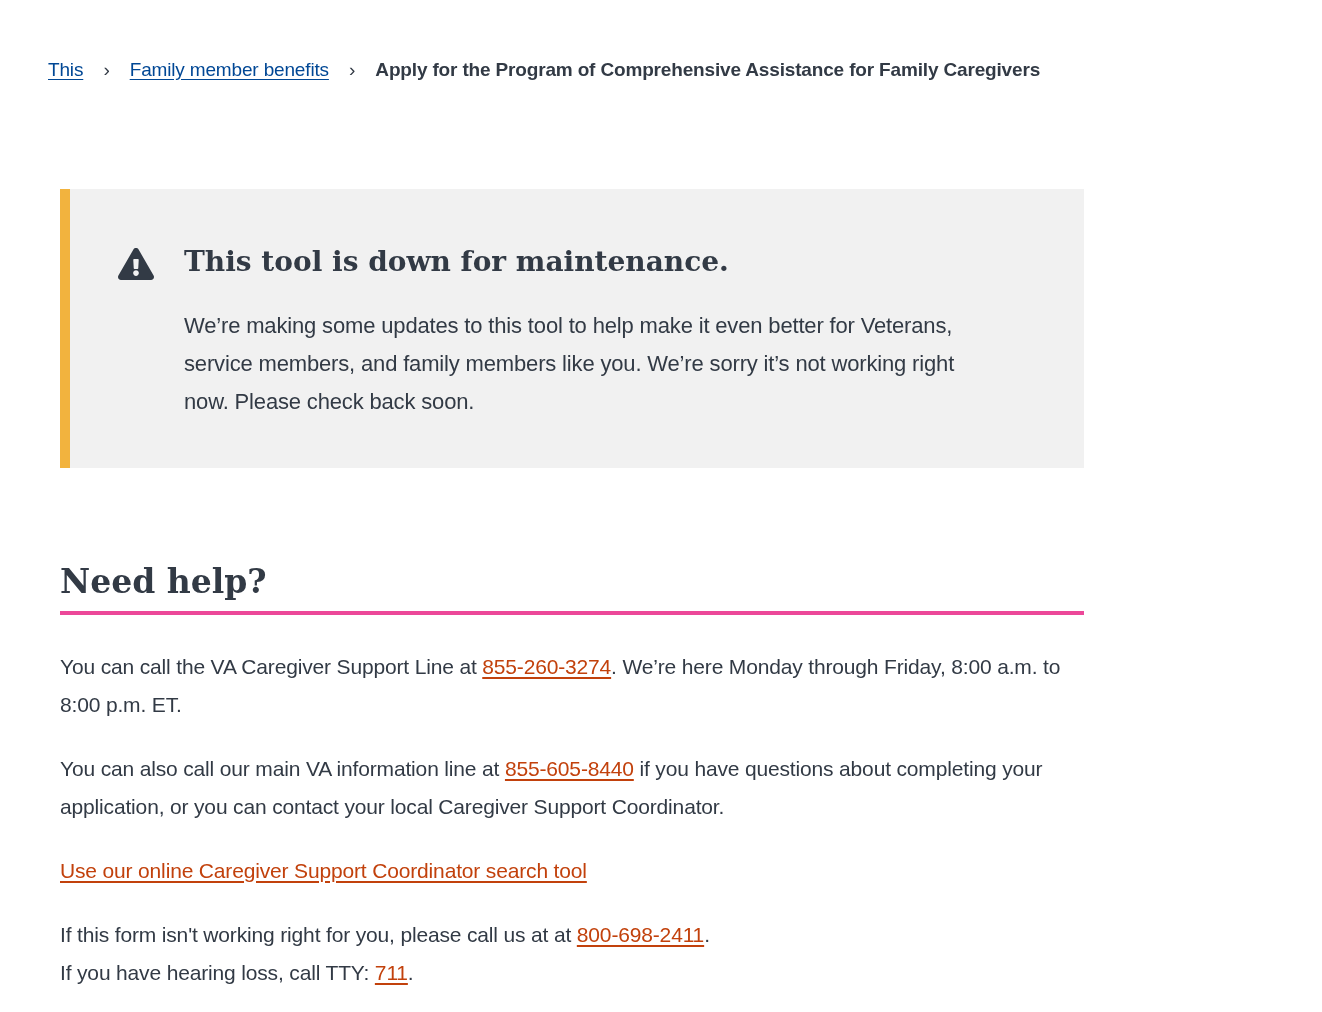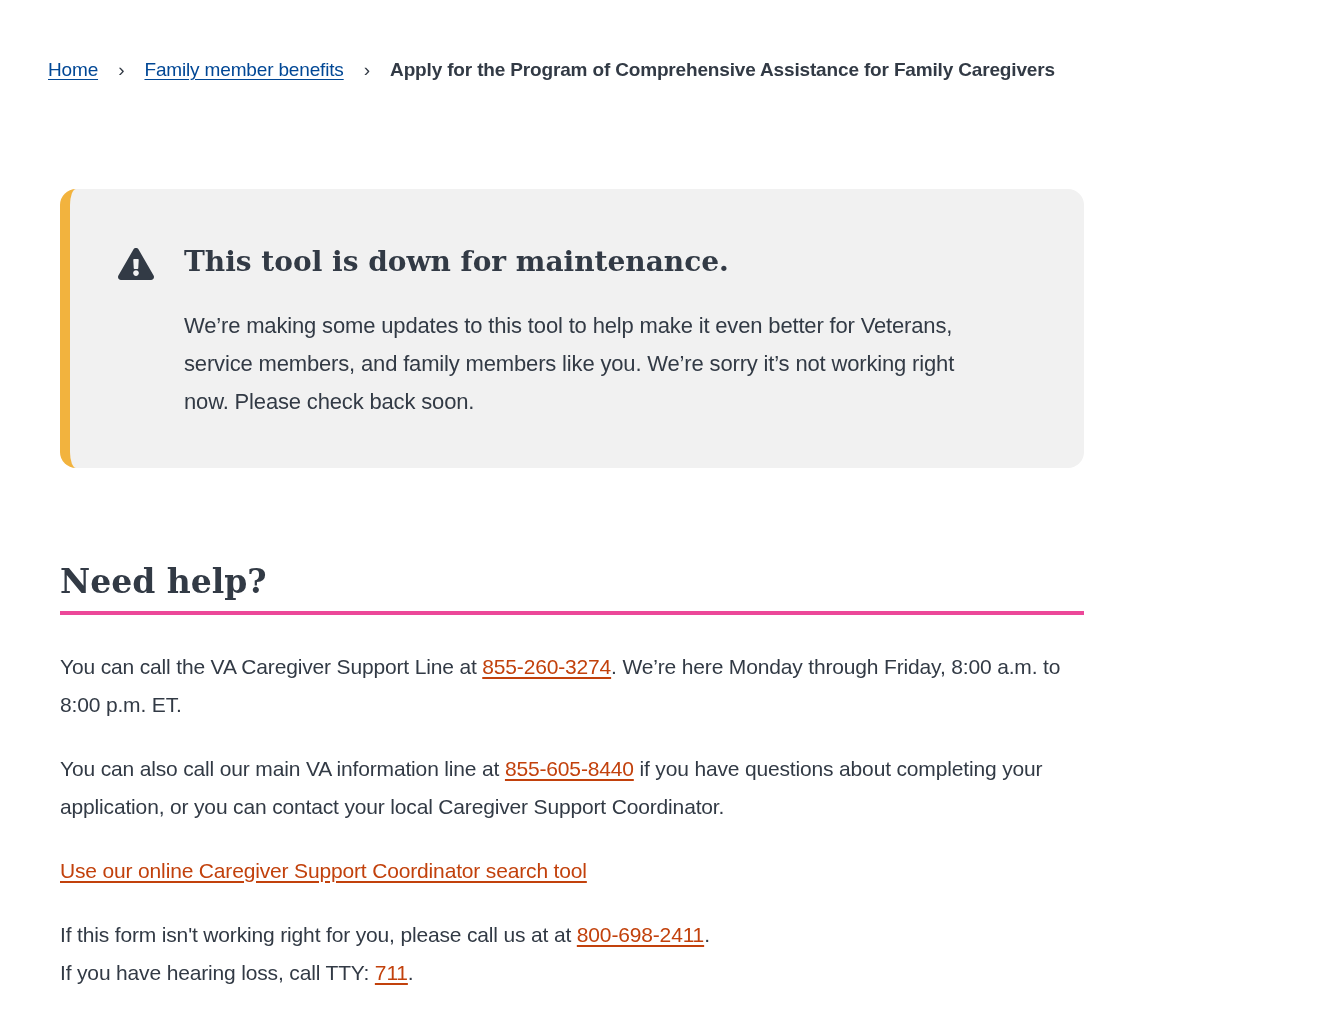--- a/index.html
+++ b/index.html
@@ -49,21 +49,20 @@
     margin-left: 60px;
   }
 
   
   .alert {
     margin-top: 105px;
     background: #f1f1f1;
     border-left: 10px solid #f2b33e;
     padding: 55px 32px 47px 48px;
     width: 1024px;
-    border-radius: 16px;
   }
   .alert-row {
     display: flex;
     align-items: flex-start;
   }
   .alert-icon {
     flex: 0 0 36px;
     width: 36px;
     height: 34px;
     margin-top: 3px;
@@ -116,21 +115,21 @@
     text-underline-offset: 3px;
     cursor: pointer;
   }
 </style>
 </head>
 <body>
 
 <div class="page">
 
   <nav class="breadcrumb">
-    <a href="#">Home</a>
+    <a href="#">This</a>
     <span class="sep">›</span>
     <a href="#">Family member benefits</a>
     <span class="sep">›</span>
     <span class="current">Apply for the Program of Comprehensive Assistance for Family Caregivers</span>
   </nav>
 
   <div class="content">
 
     <div class="alert">
       <div class="alert-row">

